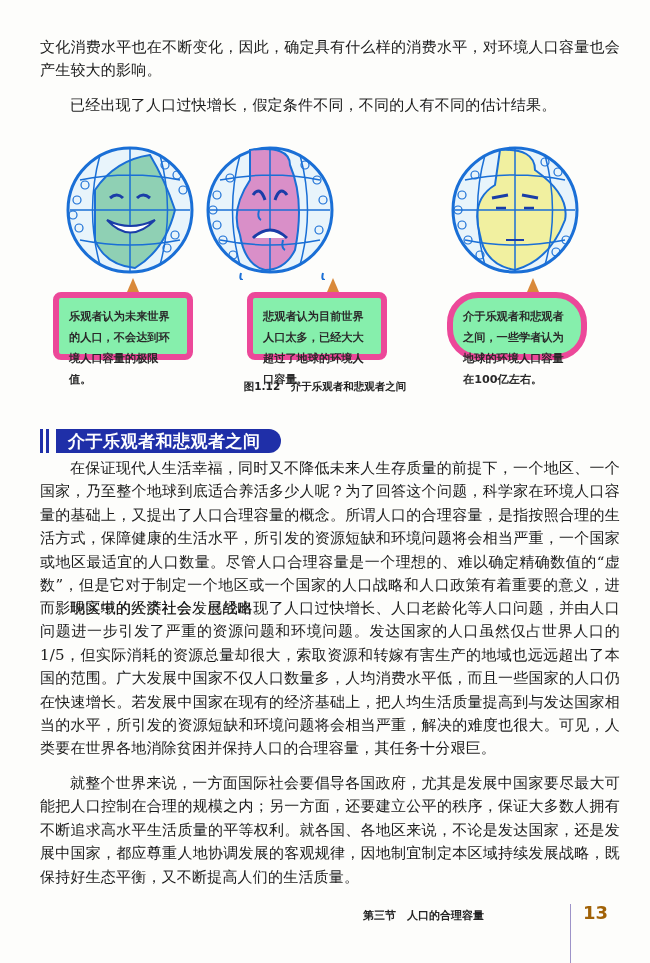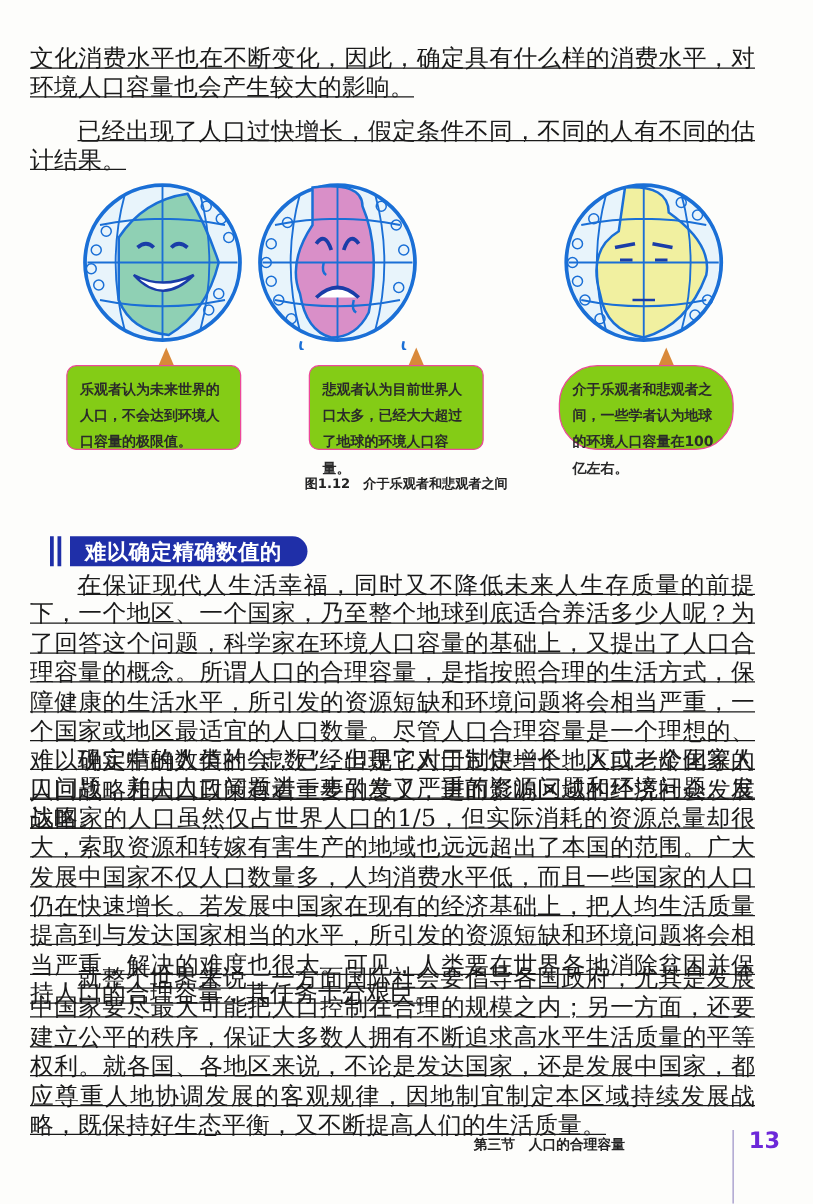--- a/index.html
+++ b/index.html
@@ -3,68 +3,67 @@
   <meta charset="utf-8">
   <style>
     html, body { margin: 0; padding: 0; }
     body {
       width: 650px; height: 963px; position: relative; overflow: hidden;
       background: #fdfdfb;
       font-family: "DejaVu Serif", "Liberation Serif", serif;
       color: #1a1a1a;
     }
     .para {
-      position: absolute; left: 24px; width: 580px;
-      font-size: 19px; line-height: 23.4px; letter-spacing: 0.2px;
+      position: absolute; left: 40px; width: 580px;
+      font-size: 15px; line-height: 23.4px; letter-spacing: 0.2px;
       text-align: justify; text-justify: inter-character;
       margin: 0;
-      text-decoration: underline;
     }
     .indent { text-indent: 2em; }
     .figure-row { position: absolute; left: 0; top: 140px; width: 650px; height: 260px; }
     .globe-wrap { position: absolute; top: 0; width: 150px; height: 140px; }
     .globe-wrap svg { width: 150px; height: 140px; }
     .pointer {
       position: absolute; width: 0; height: 0;
       border-left: 6px solid transparent; border-right: 6px solid transparent;
       border-bottom: 14px solid #d9893a;
     }
     .callout {
       position: absolute; top: 152px; width: 140px; height: 68px;
-      background: #84cc16; border: 1px solid #ec4899; border-radius: 8px;
+      background: #86efac; border: 6px solid #ec4899; border-radius: 8px;
       padding: 8px 10px; box-sizing: border-box;
       font-family: "DejaVu Sans", "Liberation Sans", sans-serif;
       font-size: 11.2px; line-height: 21px; font-weight: bold; color: #2a2a2a;
     }
     .fig-caption {
       position: absolute; top: 380px; left: 0; width: 650px; text-align: center;
       font-family: "DejaVu Sans", "Liberation Sans", sans-serif;
       font-size: 10.5px; font-weight: bold; color: #222;
     }
     .section-head { position: absolute; left: 40px; top: 428px; height: 26px; display: flex; align-items: center; }
     .bar { width: 3px; height: 24px; background: #1f2fa8; margin-right: 3px; }
     .banner {
       height: 24px; background: #1f2fa8; color: #fff;
       border-radius: 0 14px 14px 0;
       padding: 0 20px 0 12px; margin-left: 4px;
       display: flex; align-items: center;
       font-family: "DejaVu Sans", "Liberation Sans", sans-serif;
       font-size: 17px; font-weight: bold; letter-spacing: 0.5px;
     }
-    .footer { position: absolute; top: 904px; left: 16px; width: 594px; height: 59px; }
+    .footer { position: absolute; top: 904px; left: 0; width: 594px; height: 59px; }
     .footer-title {
       position: absolute; right: 110px; top: 4px;
       font-family: "DejaVu Sans", "Liberation Sans", sans-serif;
       font-size: 11px; font-weight: bold; color: #222;
     }
     .footer-divider { position: absolute; left: 570px; top: 0; width: 1px; height: 59px; background: #9d93c8; }
     .page-num {
       position: absolute; left: 583px; top: -2px;
       font-family: "DejaVu Sans", "Liberation Sans", sans-serif;
-      font-size: 18px; font-weight: bold; color: #6d28d9;
+      font-size: 18px; font-weight: bold; color: #a16207;
     }
   </style>
 </head>
 <body>
 
 <p class="para" style="top:36px;">文化消费水平也在不断变化，因此，确定具有什么样的消费水平，对环境人口容量也会产生较大的影响。</p>
 <p class="para indent" style="top:94px;">已经出现了人口过快增长，假定条件不同，不同的人有不同的估计结果。</p>
 
 <div class="figure-row">
 
@@ -141,21 +140,21 @@
   </div>
   <div class="pointer" style="left:527px; top:138px;"></div>
   <div class="callout" style="left:447px;border-radius:31px;">介于乐观者和悲观者之间，一些学者认为地球的环境人口容量在100亿左右。</div>
 
   <div class="fig-caption" style="top:240px;">图1.12　介于乐观者和悲观者之间</div>
 </div>
 
 <div class="section-head">
   <div class="bar"></div>
   <div class="bar"></div>
-  <div class="banner">难以确定精确数值的</div>
+  <div class="banner">介于乐观者和悲观者之间</div>
 </div>
 
 <p class="para indent" style="top:457px;">在保证现代人生活幸福，同时又不降低未来人生存质量的前提下，一个地区、一个国家，乃至整个地球到底适合养活多少人呢？为了回答这个问题，科学家在环境人口容量的基础上，又提出了人口合理容量的概念。所谓人口的合理容量，是指按照合理的生活方式，保障健康的生活水平，所引发的资源短缺和环境问题将会相当严重，一个国家或地区最适宜的人口数量。尽管人口合理容量是一个理想的、难以确定精确数值的“虚数”，但是它对于制定一个地区或一个国家的人口战略和人口政策有着重要的意义，进而影响区域的经济社会发展战略。</p>
 <p class="para indent" style="top:597px;">现实中的人类社会，已经出现了人口过快增长、人口老龄化等人口问题，并由人口问题进一步引发了严重的资源问题和环境问题。发达国家的人口虽然仅占世界人口的1/5，但实际消耗的资源总量却很大，索取资源和转嫁有害生产的地域也远远超出了本国的范围。广大发展中国家不仅人口数量多，人均消费水平低，而且一些国家的人口仍在快速增长。若发展中国家在现有的经济基础上，把人均生活质量提高到与发达国家相当的水平，所引发的资源短缺和环境问题将会相当严重，解决的难度也很大。可见，人类要在世界各地消除贫困并保持人口的合理容量，其任务十分艰巨。</p>
 <p class="para indent" style="top:760px;margin-top:12px;">就整个世界来说，一方面国际社会要倡导各国政府，尤其是发展中国家要尽最大可能把人口控制在合理的规模之内；另一方面，还要建立公平的秩序，保证大多数人拥有不断追求高水平生活质量的平等权利。就各国、各地区来说，不论是发达国家，还是发展中国家，都应尊重人地协调发展的客观规律，因地制宜制定本区域持续发展战略，既保持好生态平衡，又不断提高人们的生活质量。</p>
 
 <div class="footer">
   <div class="footer-title">第三节　人口的合理容量</div>
   <div class="footer-divider"></div>
   <div class="page-num">13</div>

